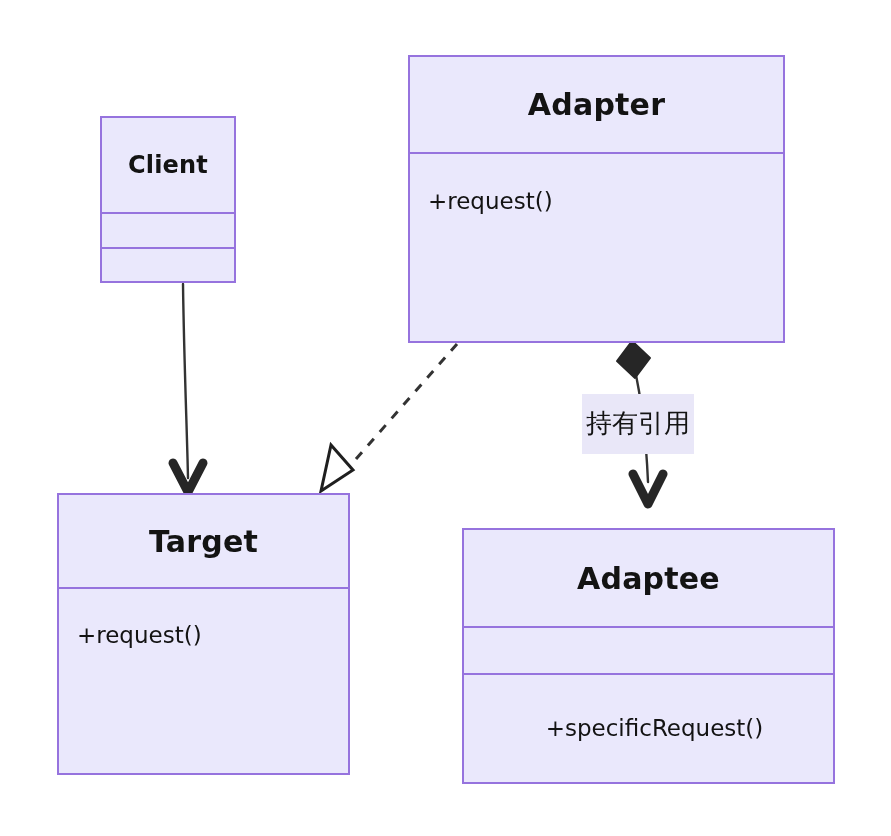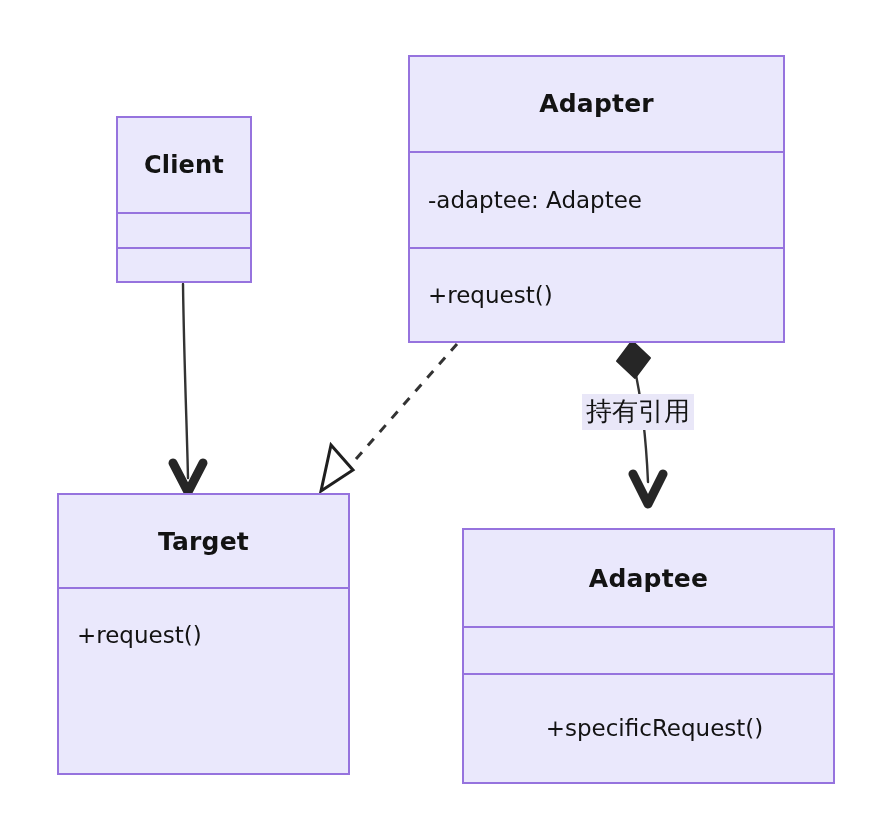--- a/index.html
+++ b/index.html
@@ -41,38 +41,38 @@
     align-items: center;
     color: #131313;
     overflow: hidden;
   }
   .uml-compartment + .uml-compartment {
     border-top: 2px solid #9673de;
   }
   .comp-title {
     justify-content: center;
     font-weight: bold;
-    font-size: 25px;
+    font-size: 30px;
     letter-spacing: 0.2px;
   }
   .comp-body {
     justify-content: flex-start;
     padding-left: 18px;
     font-size: 23px;
   }
   .comp-body.centered {
     justify-content: center;
     padding-left: 12px;
   }
   .comp-empty {
     font-size: 0;
   }
 
   
-  #class-client { left: 116px; top: 116px; width: 136px; height: 167px; }
+  #class-client { left: 100px; top: 116px; width: 136px; height: 167px; }
   #class-client .c1 { height: 96px; }
   #class-client .c2 { height: 36px; }
   #class-client .c3 { height: 35px; }
   #class-client .comp-title { font-size: 24px; }
 
   
   #class-adapter { left: 408px; top: 55px; width: 377px; height: 288px; }
   #class-adapter .c1 { height: 95px; }
   #class-adapter .c2 { height: 98px; }
   #class-adapter .c3 { height: 95px; }
@@ -90,21 +90,21 @@
   #class-adaptee .c3 { height: 111px; }
 
   
   .edge-label {
     position: absolute;
     z-index: 3;
     background: #e9e7f8;
     color: #131313;
     font-size: 26px;
     line-height: 1.22;
-    padding: 2px 4px;
+    padding: 14px 4px;
     white-space: nowrap;
   }
   #label-holds-reference { left: 582px; top: 394px; }
 </style>
 </head>
 <body>
 
 <div id="canvas">
 
   <svg id="edges" viewBox="0 0 891 836" width="891" height="836" xmlns="http://www.w3.org/2000/svg">
@@ -127,21 +127,20 @@
   </svg>
 
   <div class="uml-class" id="class-client">
     <div class="uml-compartment comp-title c1">Client</div>
     <div class="uml-compartment comp-body c2 comp-empty"></div>
     <div class="uml-compartment comp-body c3 comp-empty"></div>
   </div>
 
   <div class="uml-class" id="class-adapter">
     <div class="uml-compartment comp-title c1">Adapter</div>
-    <div class="uml-compartment comp-body c2">-adaptee: Adaptee</div>
     <div class="uml-compartment comp-body c3">+request()</div>
   </div>
 
   <div class="uml-class" id="class-target">
     <div class="uml-compartment comp-title c1">Target</div>
     <div class="uml-compartment comp-body c3">+request()</div>
   </div>
 
   <div class="uml-class" id="class-adaptee">
     <div class="uml-compartment comp-title c1">Adaptee</div>

